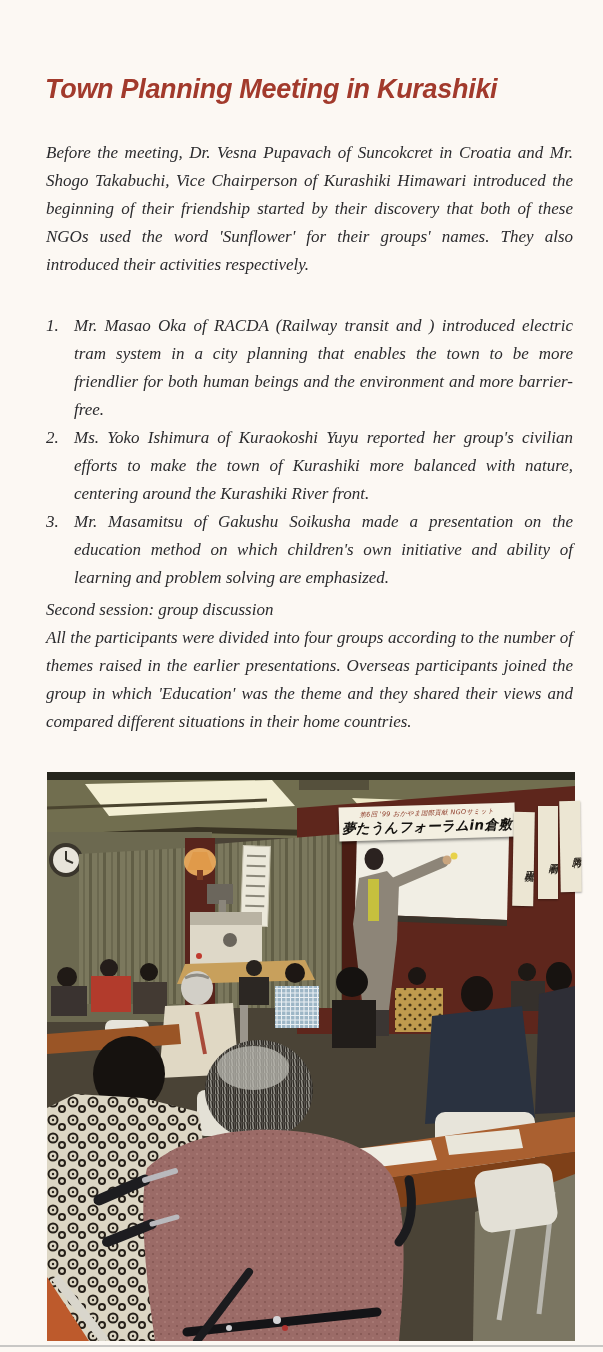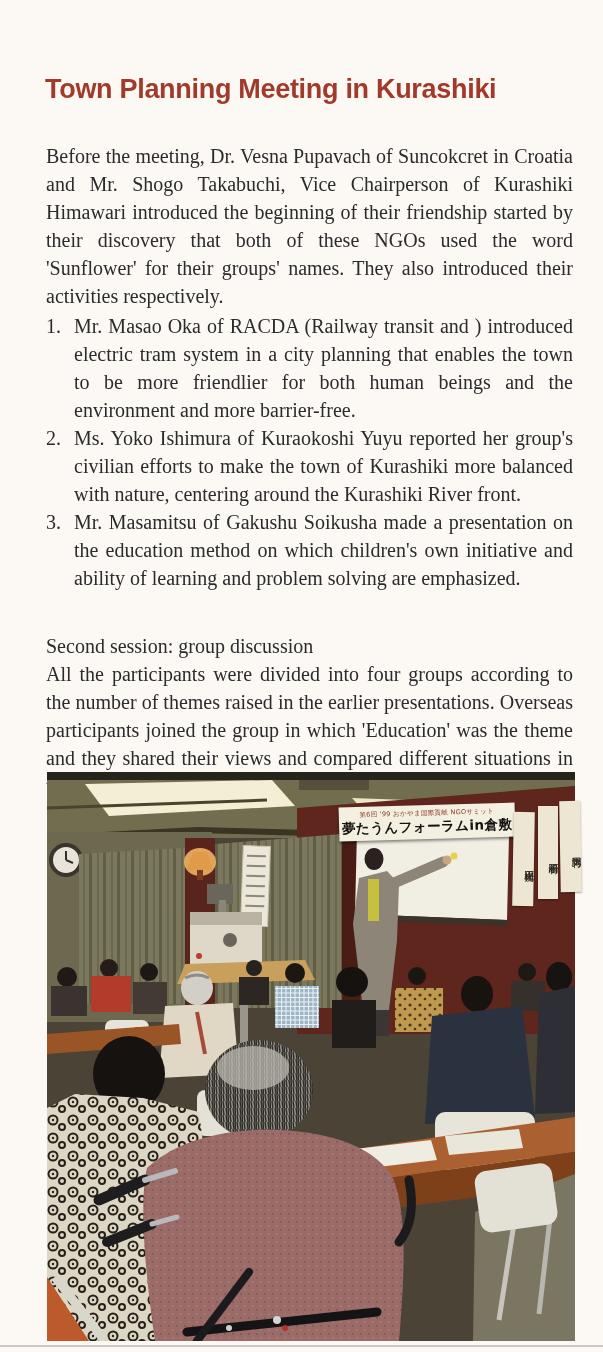--- a/index.html
+++ b/index.html
@@ -1,29 +1,29 @@
 <!DOCTYPE html>
 <html><head>
 <meta charset="utf-8">
 <style>
   html,body{margin:0;padding:0;background:#e9e6e2;}
   .page{position:relative;width:603px;height:1352px;background:#fcf8f3;overflow:hidden;
-        font-family:"Liberation Serif",serif;}
+        font-family:"Liberation Serif",serif;font-style:italic;}
   .title{position:absolute;left:45px;top:56px;font-family:"Liberation Sans",sans-serif;
          font-weight:bold;font-size:27px;color:#a23a2c;letter-spacing:-0.3px;white-space:nowrap;}
   .dateline{position:absolute;left:46px;top:92px;font-family:"Liberation Sans",sans-serif;
          font-weight:bold;font-size:21px;color:#232327;white-space:nowrap;}
-  .body-text{font-family:"Liberation Serif",serif;font-size:20px;line-height:28px;color:#2b2b2e;}
+  .body-text{font-family:"Liberation Serif",serif;font-size:17px;line-height:28px;color:#2b2b2e;}
   .intro{position:absolute;left:46px;top:122px;width:527px;text-align:justify;}
   .first-heading{position:absolute;left:46px;top:290px;width:527px;}
   .plist{position:absolute;left:46px;top:312px;width:527px;}
   .plist-item{display:flex;}
   .plist-num{width:28px;flex:none;}
   .plist-text{flex:1;text-align:justify;}
-  .second{position:absolute;left:46px;top:596px;width:527px;margin-top:36px;}
+  .second{position:absolute;left:46px;top:596px;width:527px;}
   .second-text{text-align:justify;}
   .photo{position:absolute;left:47px;top:772px;width:528px;height:569px;background:#4a4336;}
   .photo svg{display:block;}
   .banner{position:absolute;left:292px;top:33px;width:176px;height:34px;background:#f3efe1;
           transform:rotate(-1.6deg);box-shadow:0 2px 3px rgba(0,0,0,.45);
           display:flex;flex-direction:column;align-items:center;justify-content:center;overflow:hidden;}
   .banner-small{font-family:"DejaVu Sans",sans-serif;font-size:6.5px;color:#8d3a28;
           letter-spacing:.3px;white-space:nowrap;}
   .banner-main{font-family:"DejaVu Sans",sans-serif;font-weight:bold;font-size:13.5px;
           color:#14120f;letter-spacing:.4px;white-space:nowrap;}

